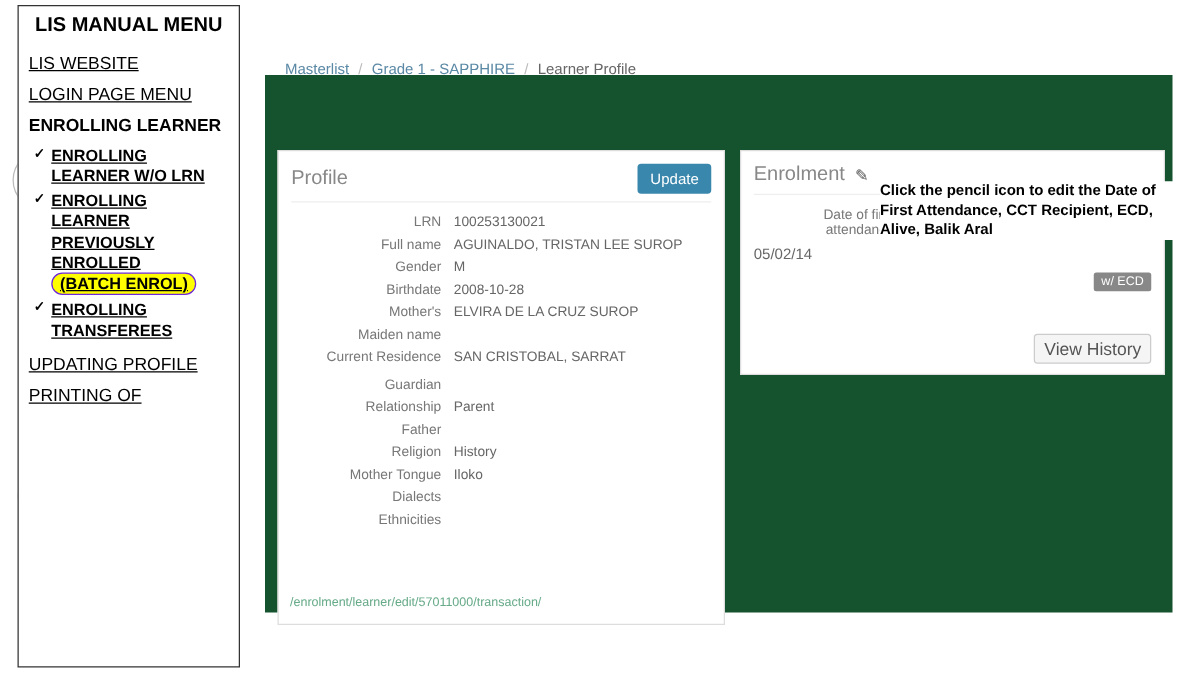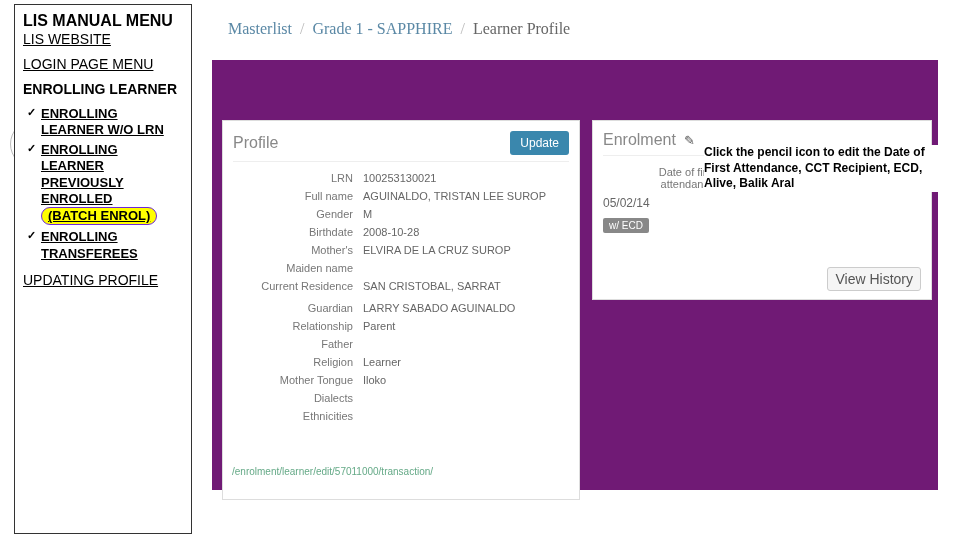--- a/index.html
+++ b/index.html
@@ -1,45 +1,45 @@
 <!DOCTYPE html>
 <html><head>
 <meta charset="utf-8">
 <style>
   * { box-sizing: border-box; margin: 0; padding: 0; }
   body { font-family: Arial, sans-serif; background: #fff; width: 960px; height: 540px; overflow: hidden; position: relative; }
   .sidebar { position: absolute; left: 14px; top: 4px; width: 178px; border: 1px solid #333; background: #fff; padding: 6px 8px; height: 530px; }
-  .sidebar-title { font-size: 16px; font-weight: bold; line-height: 1.2; margin-bottom: 1px; }
+  .sidebar-title { font-size: 16px; font-weight: bold; line-height: 1.2; margin-bottom: 12px; text-align: center; }
   .sidebar-link { font-size: 14px; font-weight: normal; text-decoration: underline; color: #000; display: block; margin-bottom: 8px; line-height: 1.2; }
   .sidebar-head { font-size: 14px; font-weight: bold; margin-bottom: 8px; line-height: 1.2; }
   .sub-list { list-style: none; padding-left: 4px; }
   .sub-list li { font-size: 13px; font-weight: bold; line-height: 1.25; margin-bottom: 4px; position: relative; padding-left: 14px; }
   .check { position: absolute; left: 0; top: 0; font-size: 11px; }
   .sub-list .u { text-decoration: underline; margin-top: 15px; }
   .highlight { background: #ffff00; border: 1px solid #6d28d9; border-radius: 10px; display: inline-block; padding: 0 6px; text-decoration: underline; }
   .main { position: absolute; left: 200px; top: 0; width: 752px; height: 540px; }
-  .breadcrumb { position: absolute; left: 28px; top: 20px; font-size: 16px; color: #666; font-family: Liberation Serif, serif; }
+  .breadcrumb { position: absolute; left: 28px; top: 48px; font-size: 12px; color: #666; }
   .breadcrumb .sep { color: #bbb; margin: 0 4px; }
   .bc-link { color: #5a88a5; }
-  .panel-wrap { position: absolute; left: 12px; top: 60px; width: 726px; height: 430px; background: #701a75; padding: 10px; }
+  .panel-wrap { position: absolute; left: 12px; top: 60px; width: 726px; height: 430px; background: #14532d; padding: 10px; }
   .profile-card { position: absolute; left: 10px; top: 60px; width: 358px; height: 380px; background: #fff; border: 1px solid #ddd; padding: 10px; }
   .card-head { display: flex; justify-content: space-between; align-items: center; border-bottom: 1px solid #eee; padding-bottom: 6px; margin-bottom: 10px; }
   .card-title { font-size: 16px; color: #888; }
   .btn-update { background: #3a87ad; color: #fff; border: none; padding: 5px 10px; font-size: 12px; border-radius: 3px; cursor: pointer; }
   .row { display: flex; font-size: 11px; color: #555; margin-bottom: 6px; }
   .row .lbl { width: 130px; text-align: right; padding-right: 10px; color: #777; }
   .row .val { flex: 1; color: #666; }
   .enrol-card { position: absolute; left: 380px; top: 60px; width: 340px; height: 180px; background: #fff; border: 1px solid #ddd; padding: 10px; }
   .enrol-head { display: flex; align-items: center; gap: 8px; border-bottom: 1px solid #eee; padding-bottom: 6px; margin-bottom: 10px; }
   .pencil { font-size: 13px; color: #555; cursor: pointer; }
   .enrol-row { font-size: 11px; color: #777; margin-bottom: 6px; }
   .enrol-row .lbl2 { display: inline-block; width: 120px; text-align: right; padding-right: 8px; }
   .badge { display: inline-block; background: #888; color: #fff; font-size: 10px; padding: 2px 6px; border-radius: 2px; }
   .btn-history { position: absolute; right: 10px; bottom: 8px; background: #f5f5f5; border: 1px solid #ccc; font-size: 14px; padding: 3px 7px; border-radius: 3px; cursor: pointer; color: #555; }
-  .urlbar { position: absolute; left: 20px; bottom: 13px; font-size: 10px; color: #6a8; }
+  .urlbar { position: absolute; left: 20px; bottom: 2px; font-size: 10px; color: #6a8; }
   .callout { position: absolute; left: 704px; top: 145px; width: 238px; font-size: 12px; font-weight: bold; line-height: 1.3; background: #fff; }
   
   .drop { position: absolute; border: 1px solid #bbb; border-radius: 50%; }
 </style>
 </head>
 <body>
 
 <div class="drop" style="left:30px; top:44px; width:36px; height:36px;"></div>
 <div class="drop" style="left:98px; top:8px; width:40px; height:40px;"></div>
 <div class="drop" style="left:150px; top:18px; width:26px; height:26px;"></div>
@@ -60,20 +60,21 @@
       <span class="check">✓</span>
       <span class="u">ENROLLING LEARNER PREVIOUSLY ENROLLED</span>
       <span class="highlight">(BATCH ENROL)</span>
     </li>
     <li>
       <span class="check">✓</span>
       <span class="u">ENROLLING TRANSFEREES</span>
     </li>
   </ul>
   <a class="sidebar-link" style="margin-top:10px">UPDATING PROFILE</a>
+  <a class="sidebar-link">PRINTING OF</a>
 </div>
 
 <div class="main">
   <div class="breadcrumb">
     <span class="bc-link">Masterlist</span>
     <span class="sep">/</span>
     <span class="bc-link">Grade 1 - SAPPHIRE</span>
     <span class="sep">/</span>
     <span>Learner Profile</span>
   </div>
@@ -107,33 +108,32 @@
       <div class="row">
           <span class="lbl">Maiden name</span>
           <span class="val"></span>
         </div>
       <div class="row">
           <span class="lbl">Current Residence</span>
           <span class="val">SAN CRISTOBAL, SARRAT</span>
         </div>
       <div class="row" style="margin-top:10px">
           <span class="lbl">Guardian</span>
-          <span class="val">LARRY SABADO AGUINALDO</span>
         </div>
       <div class="row">
           <span class="lbl">Relationship</span>
           <span class="val">Parent</span>
         </div>
       <div class="row" style="margin-top:0">
           <span class="lbl">Father</span>
           <span class="val"></span>
         </div>
       <div class="row" style="margin-top:4px">
           <span class="lbl">Religion</span>
-          <span class="val">Learner</span>
+          <span class="val">History</span>
         </div>
       <div class="row">
           <span class="lbl">Mother Tongue</span>
           <span class="val">Iloko</span>
         </div>
       <div class="row">
           <span class="lbl">Dialects</span>
           <span class="val"></span>
         </div>
       <div class="row">
@@ -146,21 +146,21 @@
       <div class="enrol-head">
         <span class="card-title">Enrolment</span>
         <span class="pencil">✎</span>
       </div>
       <div class="enrol-row">
         <span class="lbl2">Date of first attendance</span>
       </div>
       <div class="enrol-row" style="padding-left:0; color:#666; font-size:12px;">
         <span>05/02/14</span>
       </div>
-      <div class="enrol-row" style="margin-top:8px;">
+      <div class="enrol-row" style="margin-top:8px;text-align:right;">
         <span class="badge">w/ ECD</span>
       </div>
       <button class="btn-history">View History</button>
     </div>
 
     <div class="urlbar">/enrolment/learner/edit/57011000/transaction/</div>
   </div>
 </div>
 
 <div class="callout">Click the pencil icon to edit the Date of First Attendance, CCT Recipient, ECD, Alive, Balik Aral</div>

